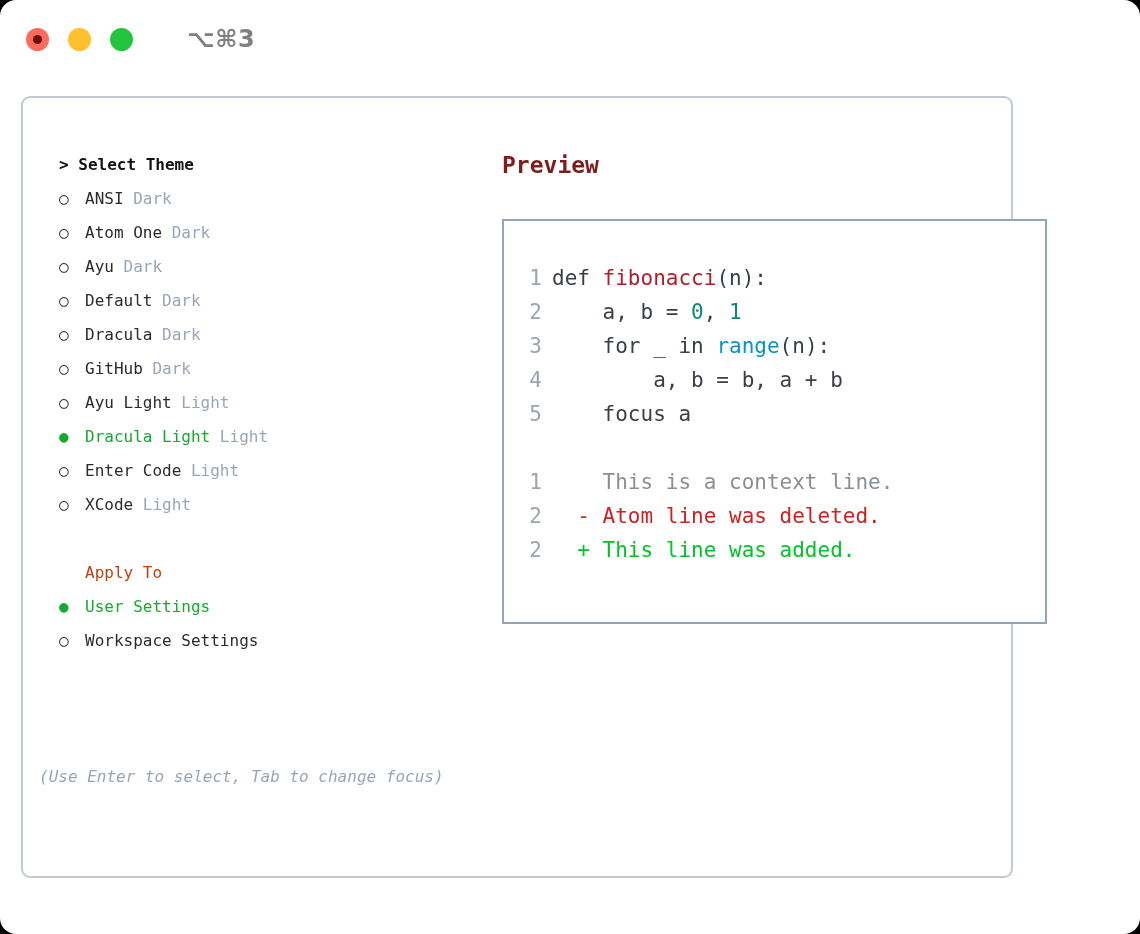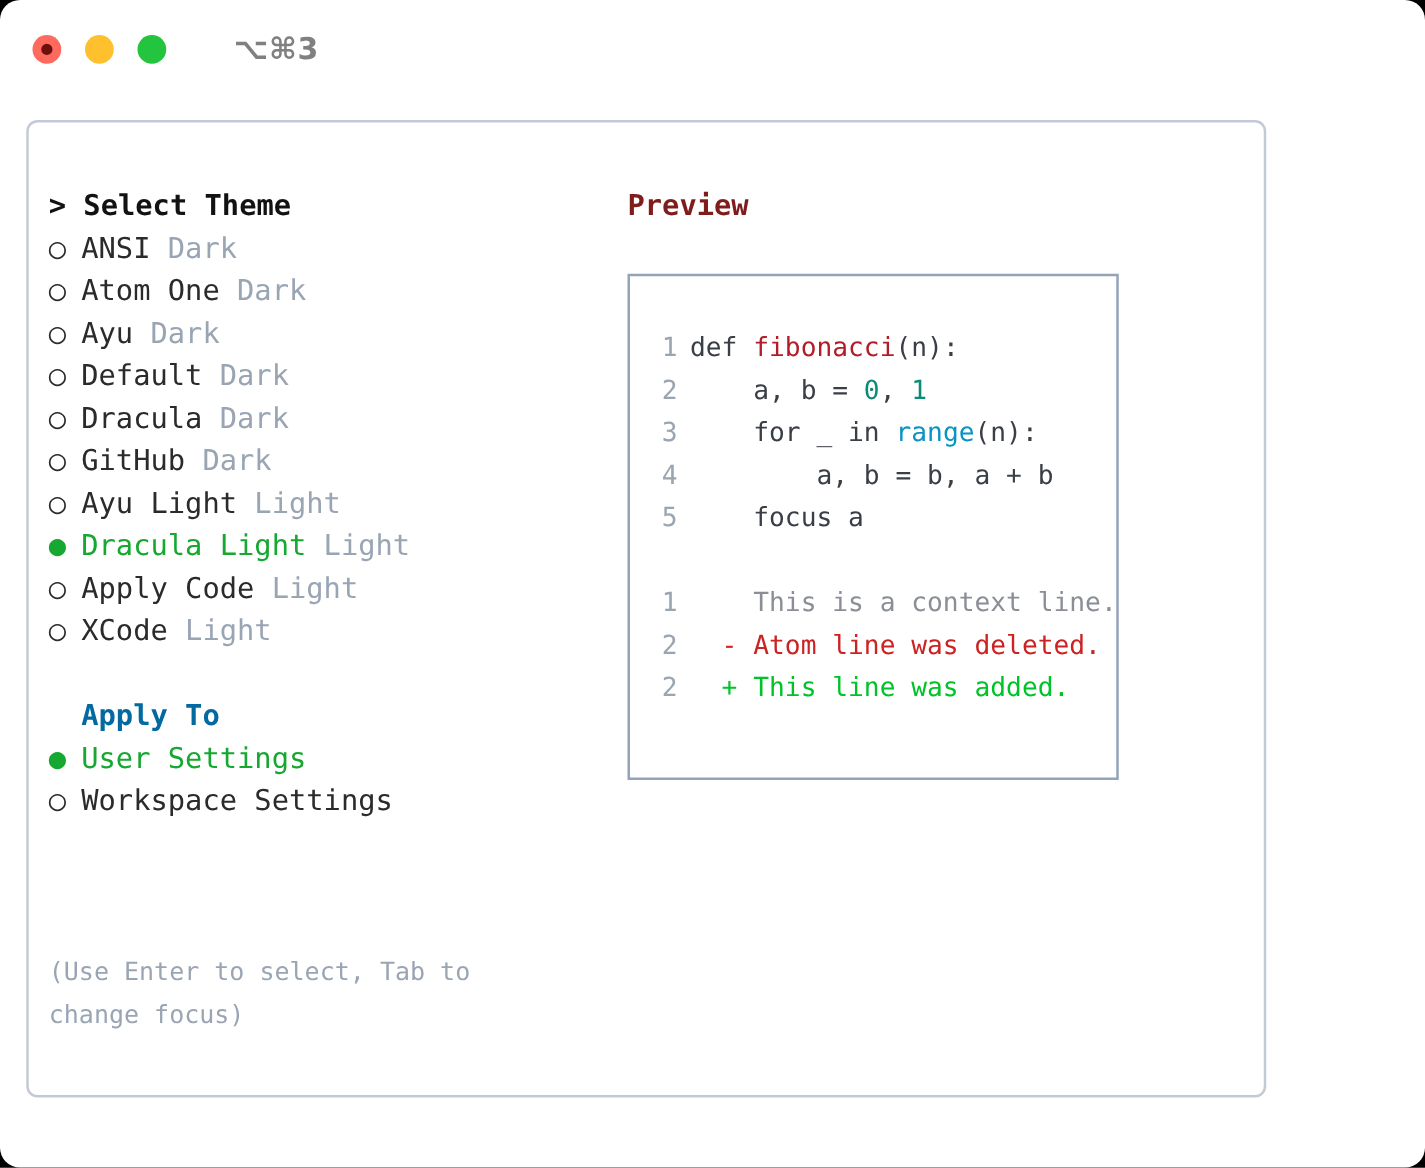--- a/index.html
+++ b/index.html
@@ -97,75 +97,76 @@
   .left-col {
     position: absolute;
     left: 16px;
     top: 50px;
     width: 440px;
   }
 
   .row {
     height: 34px;
     line-height: 34px;
-    font-size: 23px;
+    font-size: 16px;
     white-space: pre;
     color: #2b2b2b;
     display: block;
+    margin-left: 20px;
   }
 
   .heading-row {
     font-weight: bold;
     color: #121212;
   }
   .marker {
     display: inline-block;
     width: 26px;
     color: #2b2b2b;
   }
   .marker-green { color: #16a831; }
   .label-green  { color: #16a831; }
   .tag {
     color: #9aa5b4;
   }
   .spacer-row { height: 34px; }
 
   .group-label {
-    color: #0369a1;
-    font-weight: bold;
+    color: #c2410c;
   }
 
   .hint {
     position: absolute;
     left: 16px;
     top: 662px;
     width: 410px;
-    font-size: 20px;
+    font-size: 16px;
     line-height: 34px;
     color: #9aa5b4;
     white-space: pre-wrap;
+    font-style: italic;
   }
 
   
   .right-col {
     position: absolute;
     left: 479px;
     top: 50px;
     width: 500px;
   }
   .preview-title {
     font-size: 23px;
     font-weight: bold;
     color: #7f1d1d;
     line-height: 34px;
     white-space: pre;
   }
   .preview-box {
     margin-top: 37px;
-    width: 393px;
+    width: 545px;
     height: 405px;
     border: 2px solid #94a3b8;
     box-sizing: border-box;
     background: #ffffff;
     padding: 40px 0 0 12px;
   }
   .code-line {
     font-size: 21px;
     line-height: 34px;
     white-space: pre;
@@ -208,21 +209,21 @@
 
         <div id="theme-rows">
             <div class="row"><span class="marker">○</span><span class="">ANSI</span><span class="tag"> Dark</span></div>
             <div class="row"><span class="marker">○</span><span class="">Atom One</span><span class="tag"> Dark</span></div>
             <div class="row"><span class="marker">○</span><span class="">Ayu</span><span class="tag"> Dark</span></div>
             <div class="row"><span class="marker">○</span><span class="">Default</span><span class="tag"> Dark</span></div>
             <div class="row"><span class="marker">○</span><span class="">Dracula</span><span class="tag"> Dark</span></div>
             <div class="row"><span class="marker">○</span><span class="">GitHub</span><span class="tag"> Dark</span></div>
             <div class="row"><span class="marker">○</span><span class="">Ayu Light</span><span class="tag"> Light</span></div>
             <div class="row"><span class="marker marker-green">●</span><span class="label-green">Dracula Light</span><span class="tag"> Light</span></div>
-            <div class="row"><span class="marker">○</span><span class="">Apply Code</span><span class="tag"> Light</span></div>
+            <div class="row"><span class="marker">○</span><span class="">Enter Code</span><span class="tag"> Light</span></div>
             <div class="row"><span class="marker">○</span><span class="">XCode</span><span class="tag"> Light</span></div>
           </div>
 
         <div class="row spacer-row"></div>
 
         <div class="row"><span class="marker"> </span><span class="group-label">Apply To</span></div>
 
         <div id="apply-rows">
             <div class="row"><span class="marker marker-green">●</span><span class="label-green">User Settings</span></div>
             <div class="row"><span class="marker">○</span><span class="">Workspace Settings</span></div>

